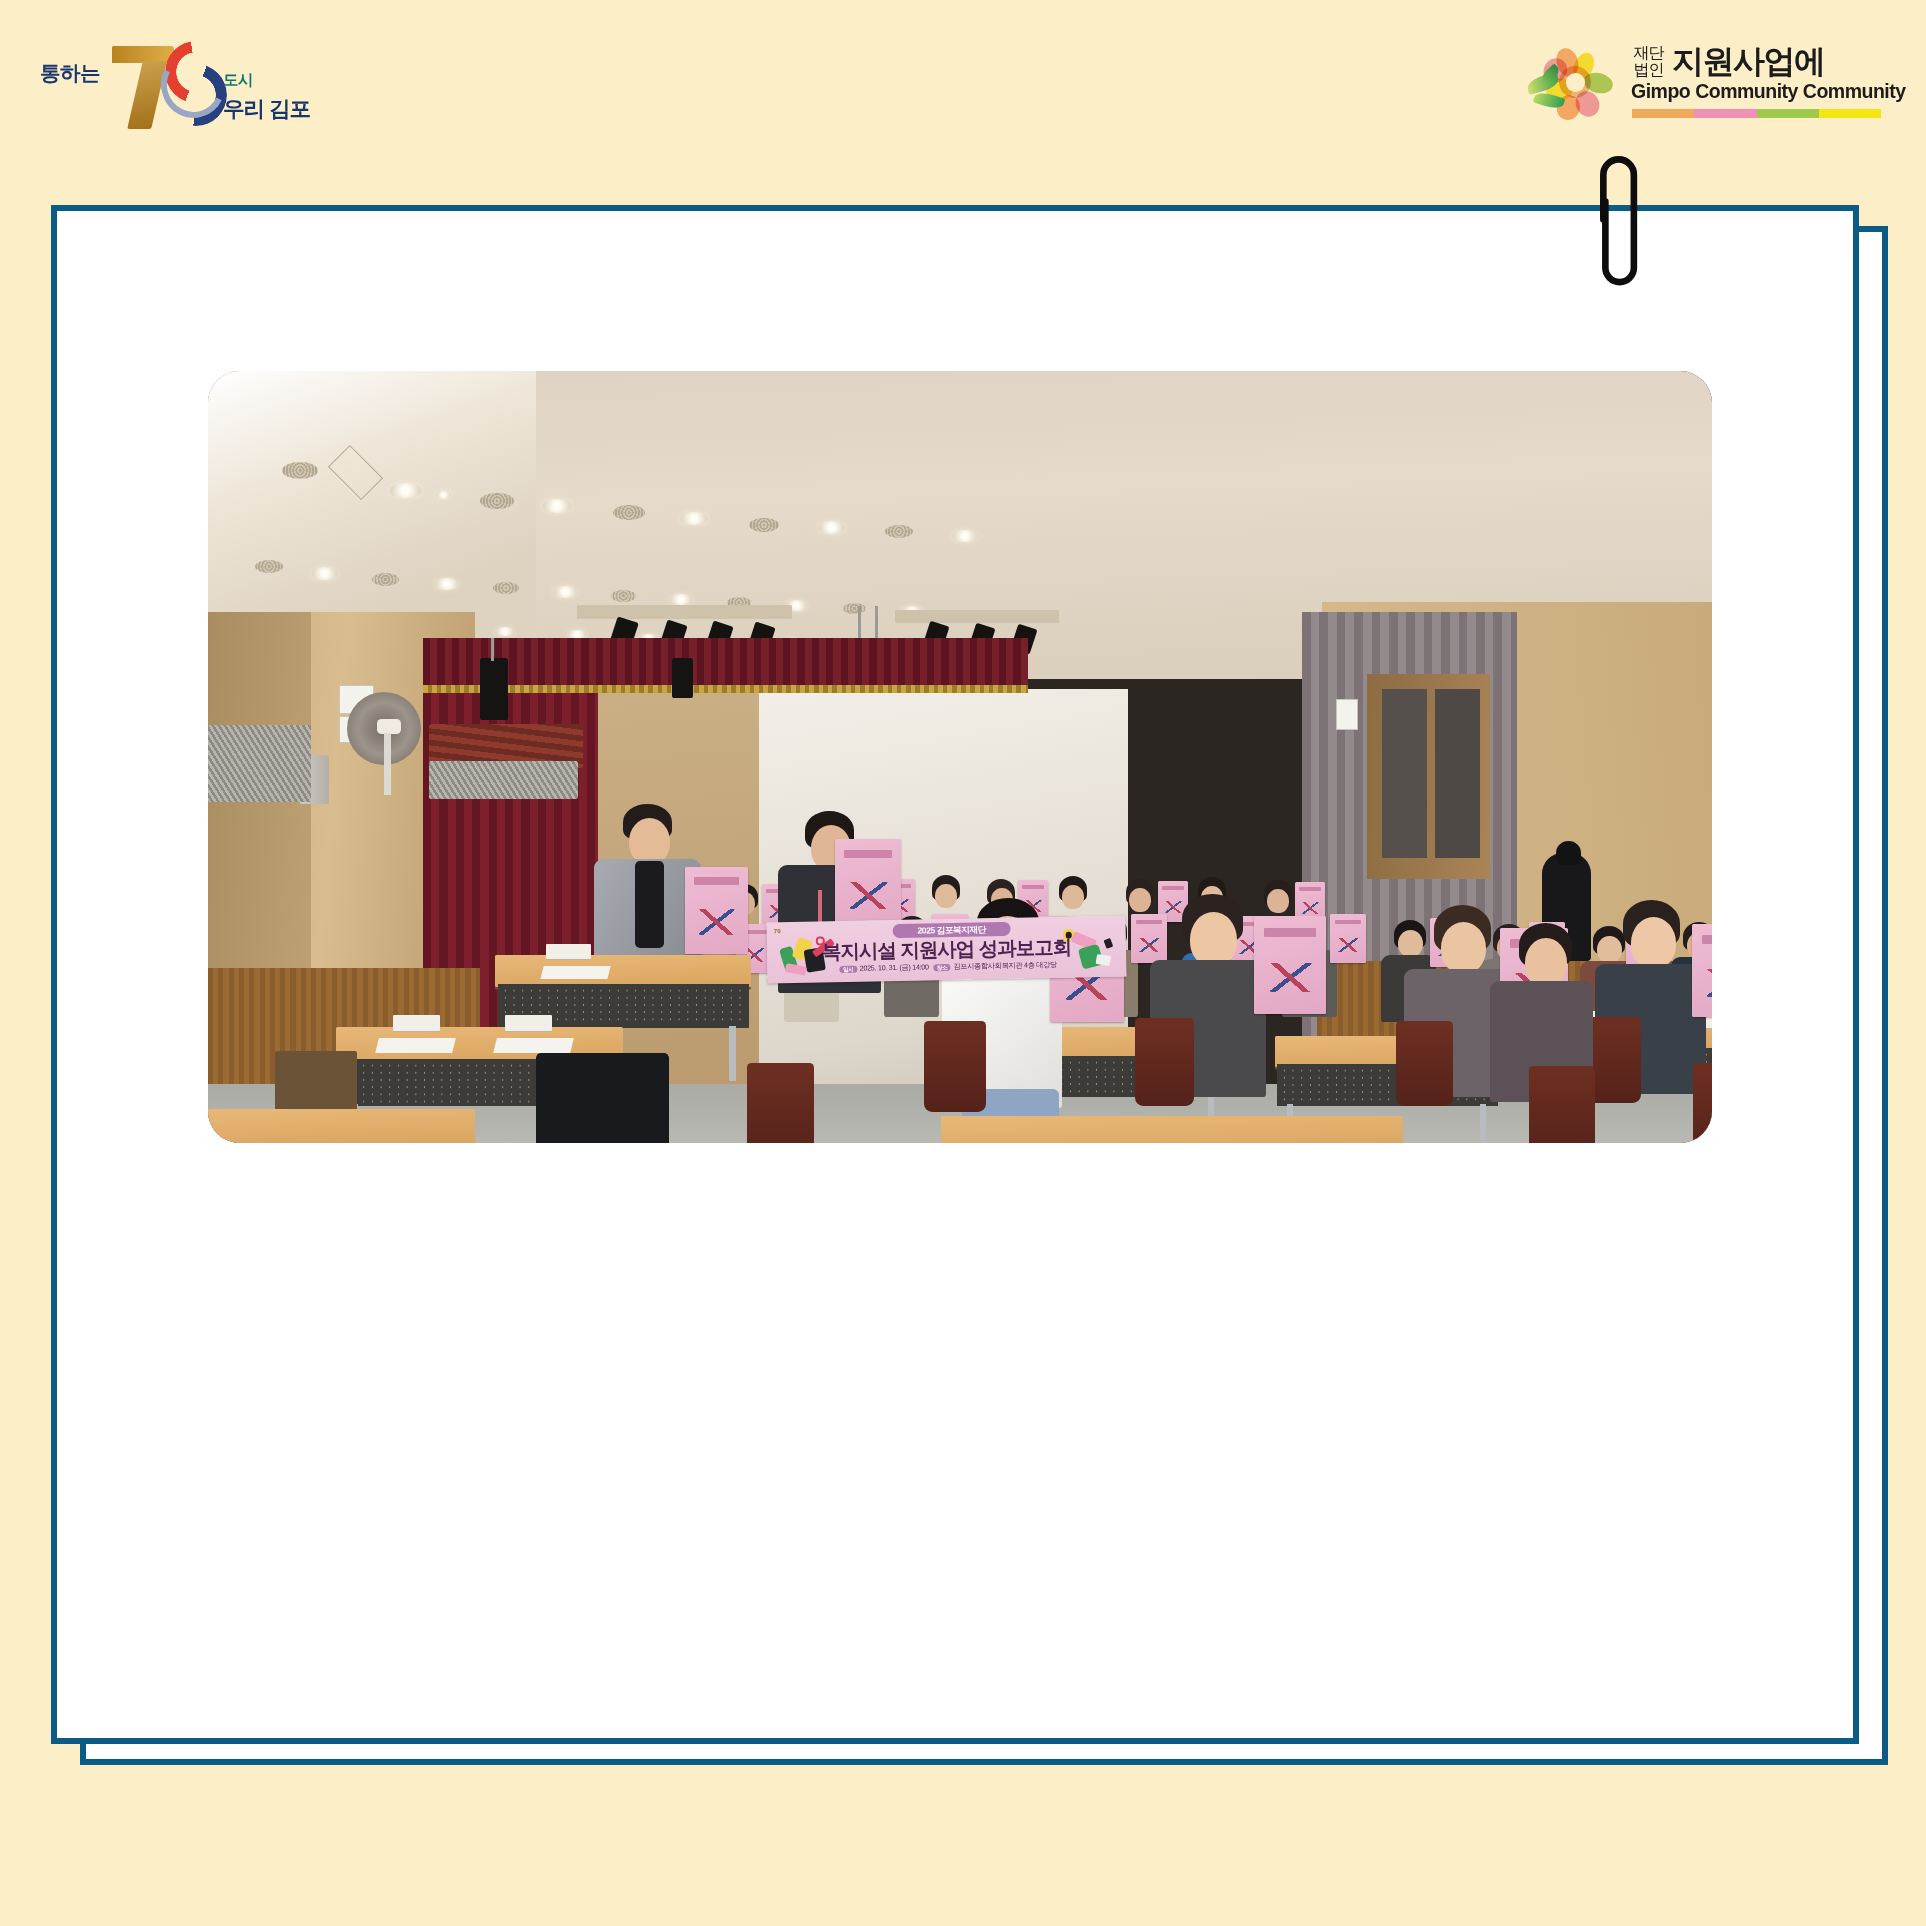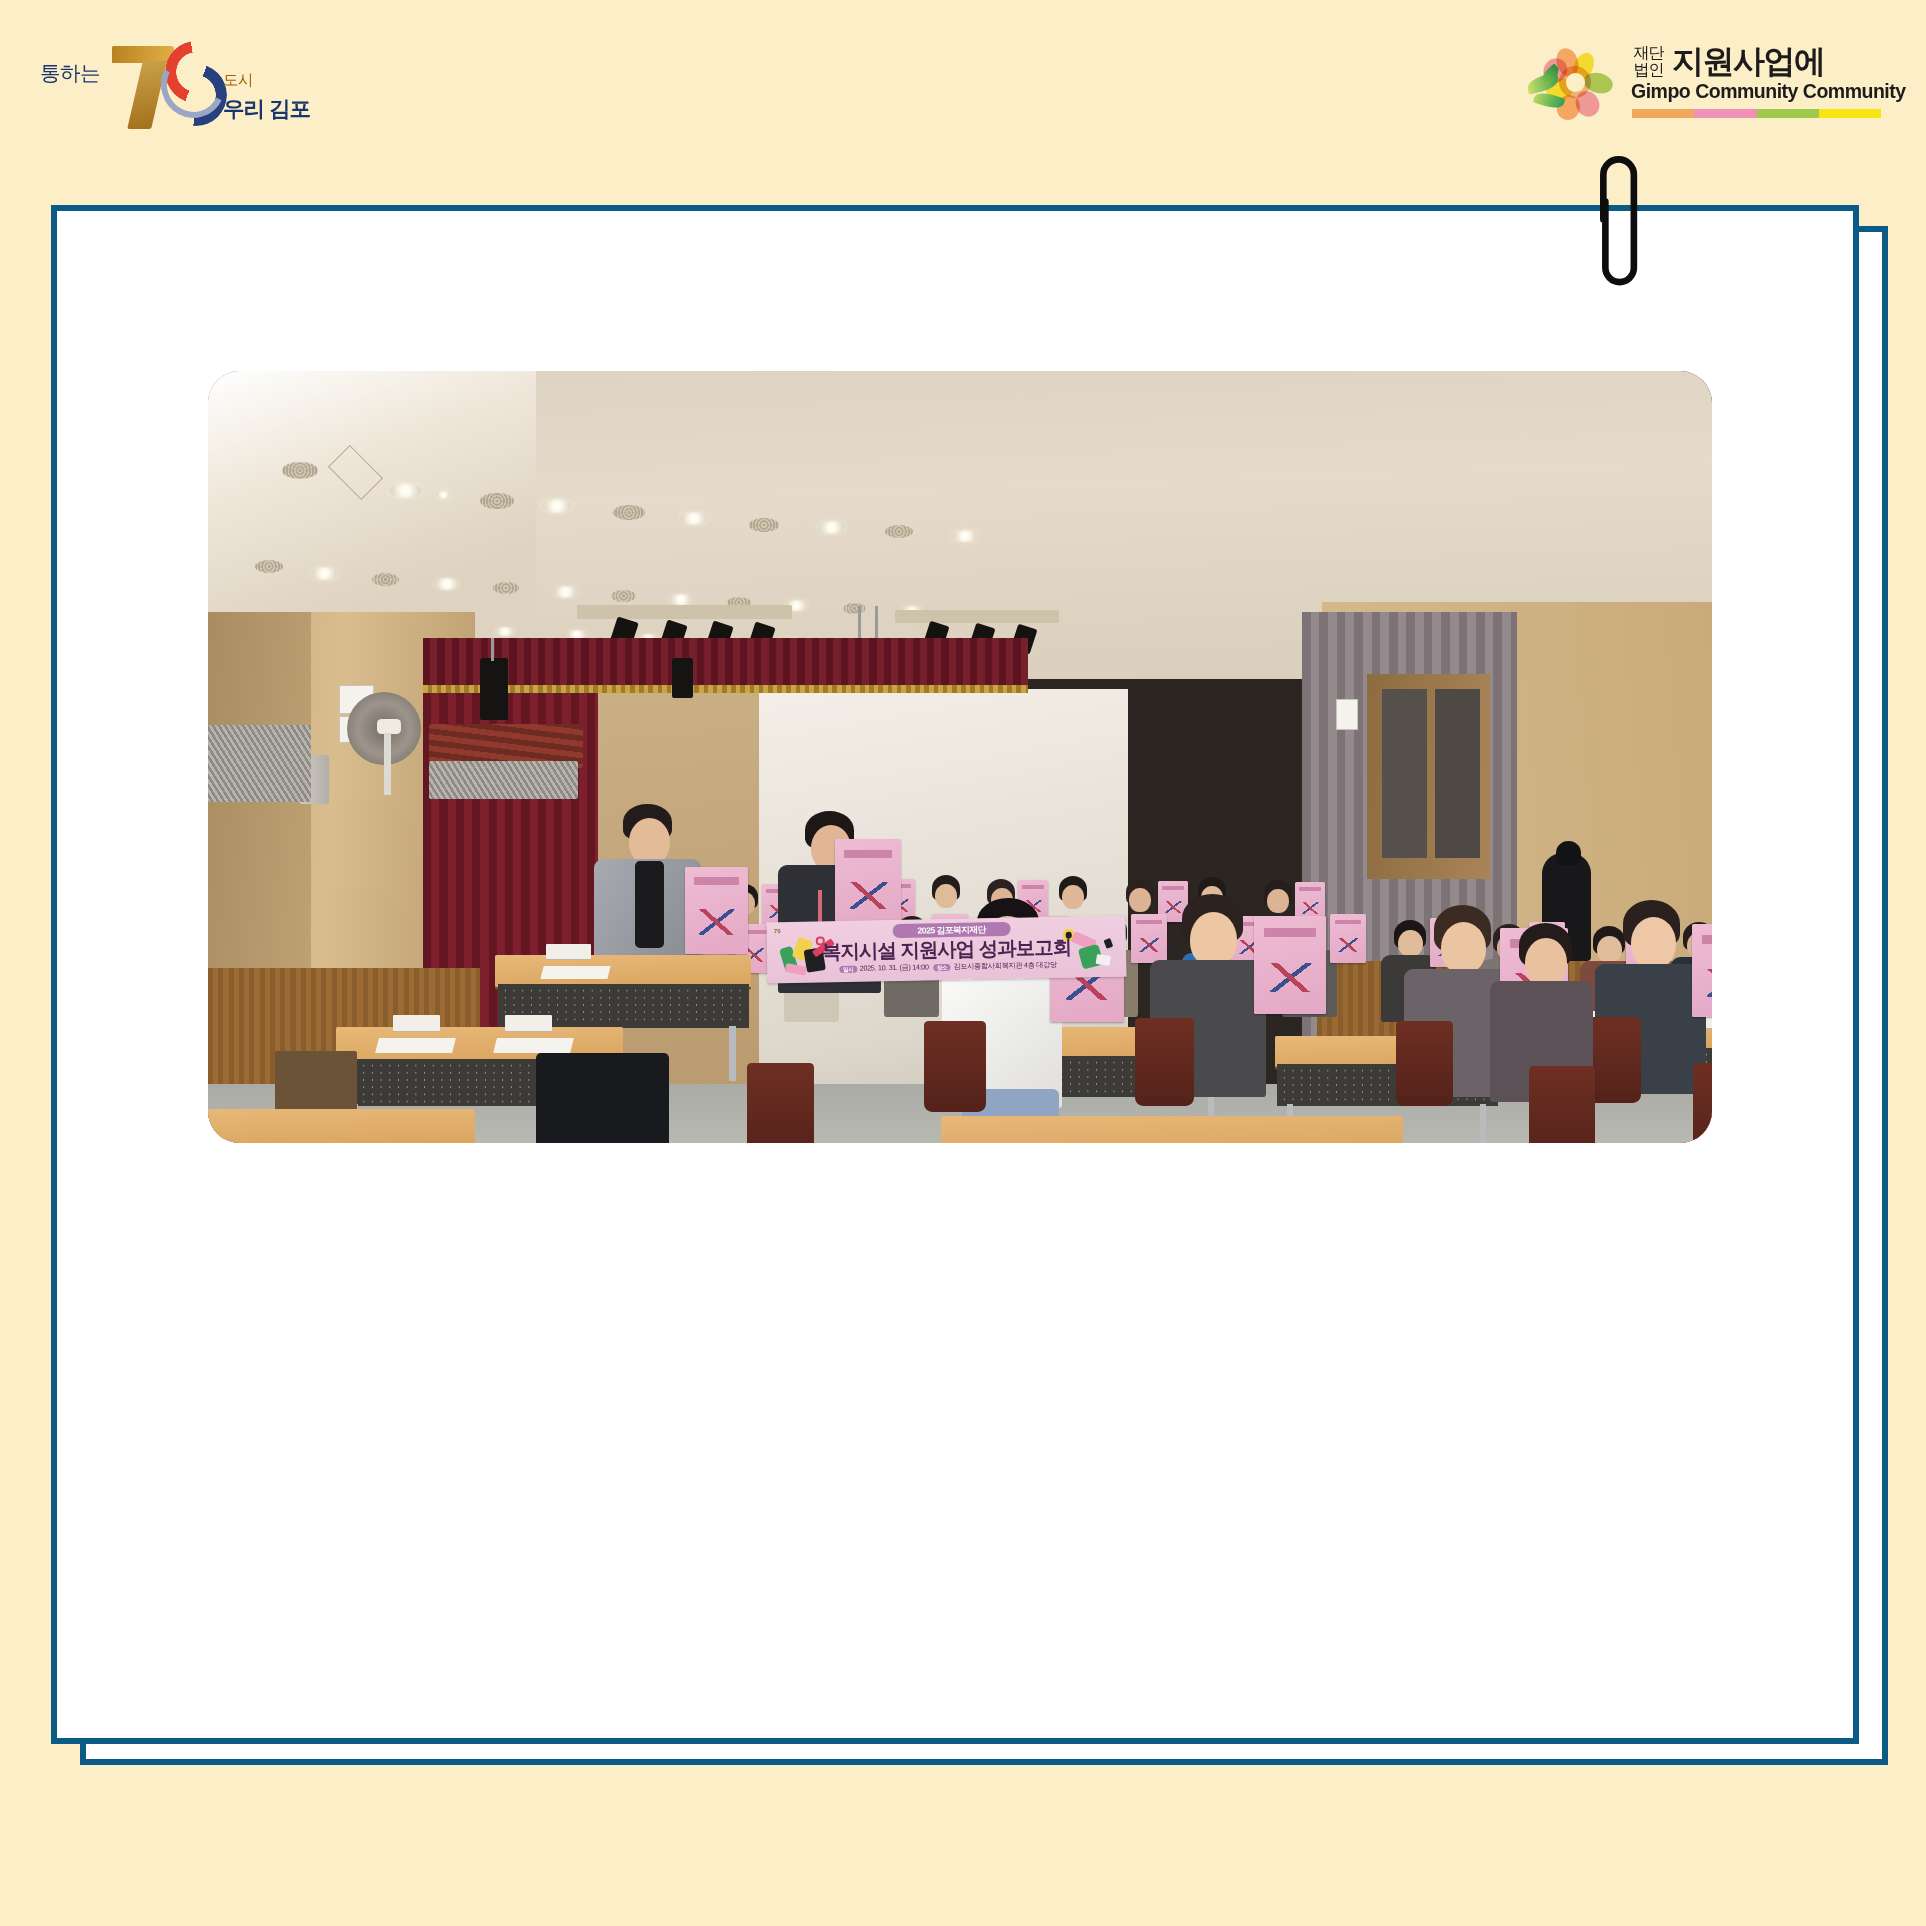--- a/index.html
+++ b/index.html
@@ -12,21 +12,21 @@
     position:relative;
   }
 
   
   .header { position:absolute; top:0; left:0; width:1926px; height:169px; }
 
   
   .city-logo { position:absolute; left:40px; top:45px; width:318px; height:87px; }
   .city-logo-tong {
     position:absolute; left:0; top:14.4px;
-    font-size:20.5px; font-weight:normal; color:#17366e;
+    font-size:20.5px; font-weight:bold; color:#17366e;
     letter-spacing:-0.5px; white-space:nowrap;
   }
   .city-70 { position:absolute; left:72px; top:-7.2px; width:133px; height:97px; }
   .seven {
     position:absolute; left:0; top:8.2px; width:62px; height:82px;
     font-size:0;
   }
   .seven-top {
     position:absolute; left:0; top:0; width:62px; height:17.4px;
     background:linear-gradient(90deg,#b8831f,#e0ae46);
@@ -53,21 +53,21 @@
             mask:radial-gradient(circle at 50% 50%, transparent 0 19.5px, #000 20px);
   }
   .zero-swoosh {
     position:absolute; left:4.1px; top:11.3px; width:64px; height:66px;
     border:6.7px solid transparent;
     border-left-color:#9aa7c4; border-bottom-color:#9aa7c4;
     border-radius:50%; transform:rotate(-18deg);
   }
   .city-dosi {
     position:absolute; left:183px; top:24.6px;
-    font-size:15.4px; font-weight:normal; color:#a16207; letter-spacing:-0.5px;
+    font-size:15.4px; font-weight:bold; color:#0f766e; letter-spacing:-0.5px;
   }
   .city-uri {
     position:absolute; left:183px; top:49px;
     font-size:21.5px; font-weight:bold; color:#17366e; letter-spacing:-1px;
     white-space:nowrap;
   }
 
   
   .found-logo { position:absolute; right:40px; top:40px; width:359px; height:92px; }
   .flower { position:absolute; left:0; top:7.2px; width:92px; height:77px; }

